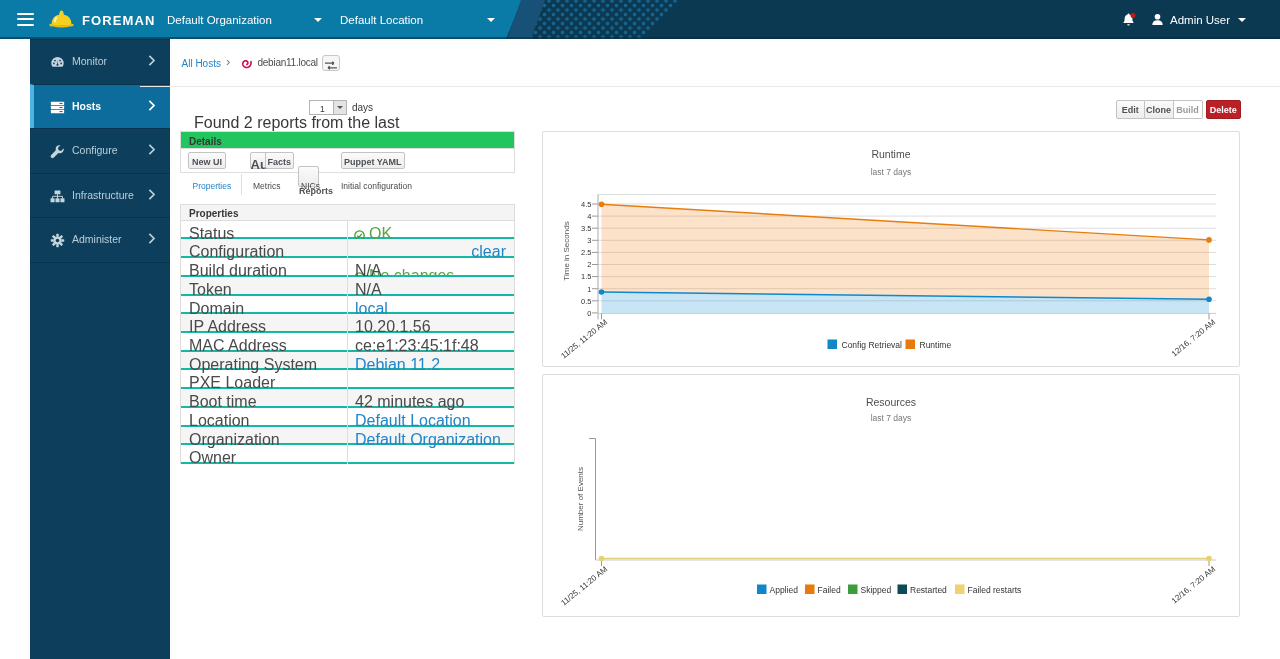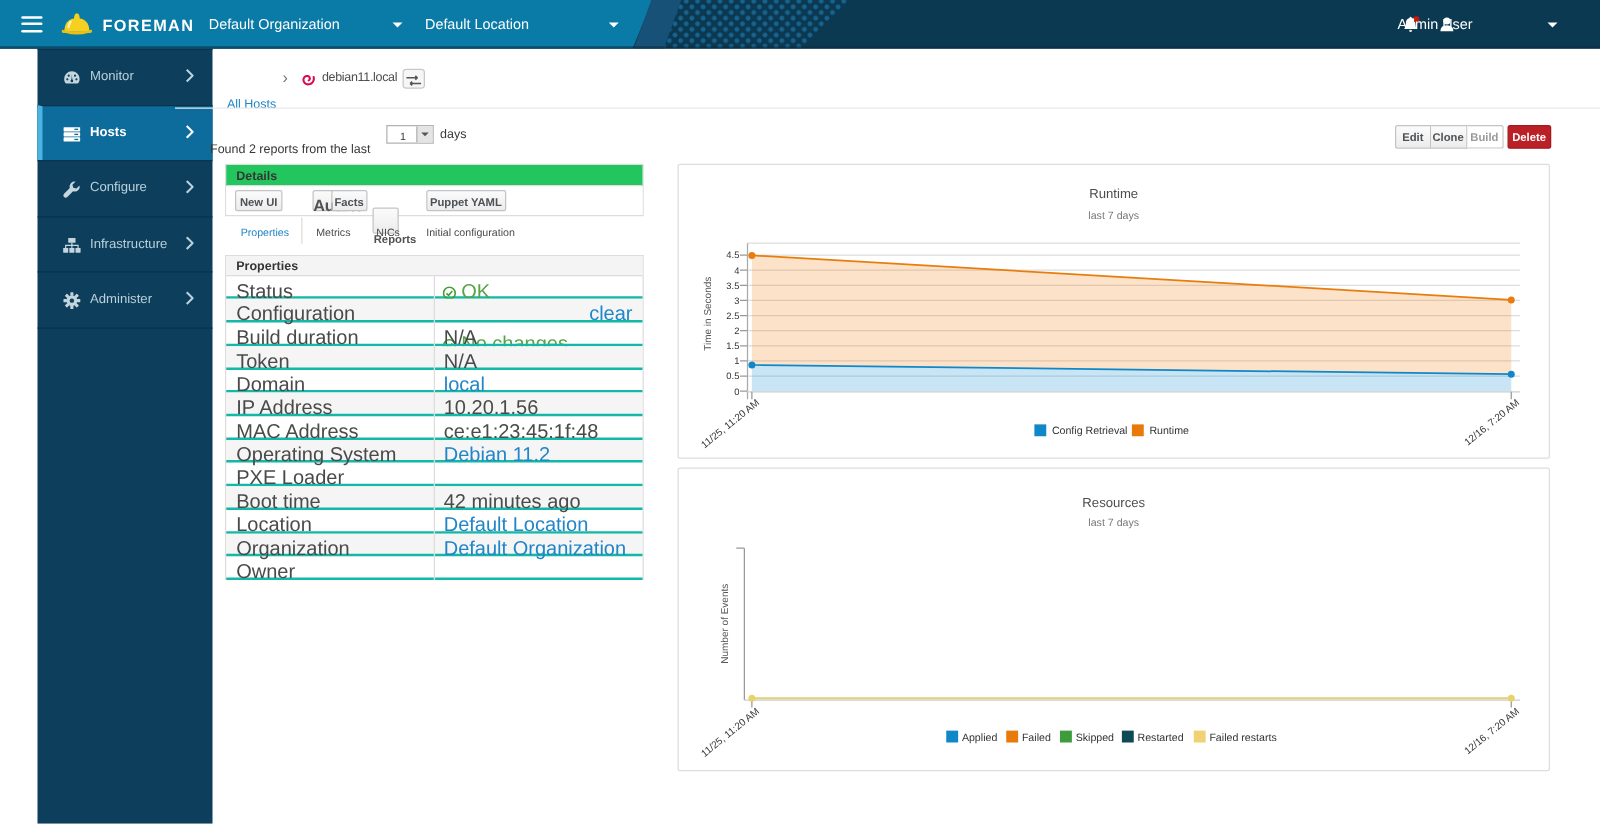--- a/index.html
+++ b/index.html
@@ -84,21 +84,21 @@
   <div class="caret-down abs" style="left:487px; top:17.5px;"></div>
   <svg class="abs" style="left:1121px; top:12px;" width="16" height="16" viewBox="0 0 16 16">
     <path d="M6.6 2.4 Q6.6 1.4 7.5 1.4 Q8.4 1.4 8.4 2.4 Q11.3 3.1 11.3 6.6 Q11.3 9.9 12.7 11.1 L2.3 11.1 Q3.7 9.9 3.7 6.6 Q3.7 3.1 6.6 2.4 Z" fill="#fff"></path>
     <path d="M6.2 12.2 L8.8 12.2 Q8.8 13.6 7.5 13.6 Q6.2 13.6 6.2 12.2 Z" fill="#fff"></path>
     <circle cx="12" cy="3.4" r="2.5" fill="#c9190b"></circle>
   </svg>
   <svg class="abs" style="left:1151px; top:13px;" width="13" height="13" viewBox="0 0 13 13">
     <circle cx="6.5" cy="3.7" r="2.8" fill="#fff"></circle>
     <path d="M1.3 12 Q1.3 7.2 6.5 7.2 Q11.7 7.2 11.7 12 Z" fill="#fff"></path>
   </svg>
-  <div class="nb-text abs" style="left:1118px; top:13.5px;">Admin User</div>
+  <div class="nb-text abs" style="left:1170px; top:13.5px;">Admin User</div>
   <div class="caret-down abs" style="left:1238px; top:17.5px;"></div>
 </div>
 
 <div id="sidebar">
   <div class="side-item" style="top:0;">
     <svg class="side-icon" width="15" height="15" viewBox="0 0 16 16">
           <path fill="#c4d5de" d="M8 2.2 A6.6 6.6 0 0 0 1.4 8.8 Q1.4 10.6 2.3 12 Q2.7 12.6 3.4 12.6 L12.6 12.6 Q13.3 12.6 13.7 12 Q14.6 10.6 14.6 8.8 A6.6 6.6 0 0 0 8 2.2 Z"></path>
           <circle cx="4.1" cy="9" r="0.95" fill="#0d3f5c"></circle>
           <circle cx="5.3" cy="5.9" r="0.95" fill="#0d3f5c"></circle>
           <circle cx="10.7" cy="5.9" r="0.95" fill="#0d3f5c"></circle>
@@ -167,35 +167,35 @@
           <circle cx="8" cy="8" r="1.9" fill="#0d3f5c"></circle>
         </svg>
     <span class="lbl">Administer</span>
     <svg class="chev" width="7" height="11" viewBox="0 0 8 13">
           <path d="M1.5 1 L7 6.5 L1.5 12" stroke="#b9cfdb" stroke-width="2" fill="none"></path>
         </svg>
   </div>
   <div class="side-item" style="top:222.5px; height:0;"></div>
 </div>
 
-<div class="abs link" style="left:181.5px; top:57.5px; font-size:10px;margin-top:20px;">All Hosts</div>
+<div class="abs link" style="left:181.5px; top:57.5px; font-size:10px;">All Hosts</div>
 <div class="abs" style="left:226px; top:54px; font-size:13px; color:#777;">›</div>
 <svg class="abs" style="left:240px; top:57px;" width="12" height="12" viewBox="0 0 11 11">
   <path d="M10.02 4.19 L10.15 5.06 L10.12 5.92 L9.93 6.74 L9.6 7.5 L9.14 8.16 L8.57 8.72 L7.92 9.15 L7.22 9.45 L6.49 9.6 L5.77 9.61 L5.07 9.49 L4.42 9.24 L3.84 8.88 L3.35 8.43 L2.97 7.91 L2.7 7.34 L2.55 6.75 L2.52 6.15 L2.59 5.58 L2.77 5.04 L3.05 4.57 L3.39 4.17 L3.8 3.85 L4.24 3.62 L4.7 3.49 L5.16 3.45 L5.61 3.5 L6.02 3.63 L6.39 3.83 L6.69 4.08 L6.94 4.38 L7.1 4.71 L7.2 5.04 L7.23 5.38 L7.19 5.7 L7.09 5.98 L6.95 6.23 L6.77 6.43 L6.56 6.58 L6.34 6.68" fill="none" stroke="#d70a53" stroke-width="1.5" stroke-linecap="round"></path>
 </svg>
 <div class="abs" style="left:257.5px; top:57px; font-size:10px; letter-spacing:-0.25px; color:#4d4d4d;">debian11.local</div>
 <div class="abs" style="left:321.5px; top:54.5px; width:18px; height:16.5px; border:1px solid #c8c8c8; border-radius:3px; background:#f6f6f6;">
   <svg width="12" height="9" viewBox="0 0 12 9" style="margin:3px 0 0 2px;">
     <path d="M0 2.2 L9 2.2 M9 2.2 L7.2 0.7 M9 2.2 L7.2 3.7" stroke="#555" stroke-width="1.3" fill="none"></path>
     <path d="M12 6.8 L3 6.8 M3 6.8 L4.8 5.3 M3 6.8 L4.8 8.3" stroke="#555" stroke-width="1.3" fill="none"></path>
   </svg>
 </div>
 <div id="hr1"></div>
 
-<div class="abs" style="left:168px; top:102px; font-size:10px; color:#383838;margin-top:12px;">Found 2 reports from the last</div>
+<div class="abs" style="left:194px; top:102px; font-size:16px; color:#383838;margin-top:12px;">Found 2 reports from the last</div>
 <div class="abs" style="left:309px; top:100px; width:38px; height:15px; border:1px solid #b3b3b3; background:#fff;">
   <div class="abs" style="left:10px; top:2.5px; font-size:8.5px; color:#333;">1</div>
   <div class="abs" style="right:0; top:0; width:13px; height:13px; background:#e4e4e4; border-left:1px solid #b3b3b3;">
     <div style="width:0;height:0;border-left:3px solid transparent;border-right:3px solid transparent;border-top:3.5px solid #555;margin:5px 0 0 3px;"></div>
   </div>
 </div>
 <div class="abs" style="left:352px; top:102px; font-size:10px; color:#383838;">days</div>
 
 <div class="abs" style="left:1116px; top:100px; height:18.5px;">
   <div class="btn" style="float:left; width:28.5px; height:18.5px; font-size:9px; padding-top:4px; border-radius:2px 0 0 2px;">Edit</div>

